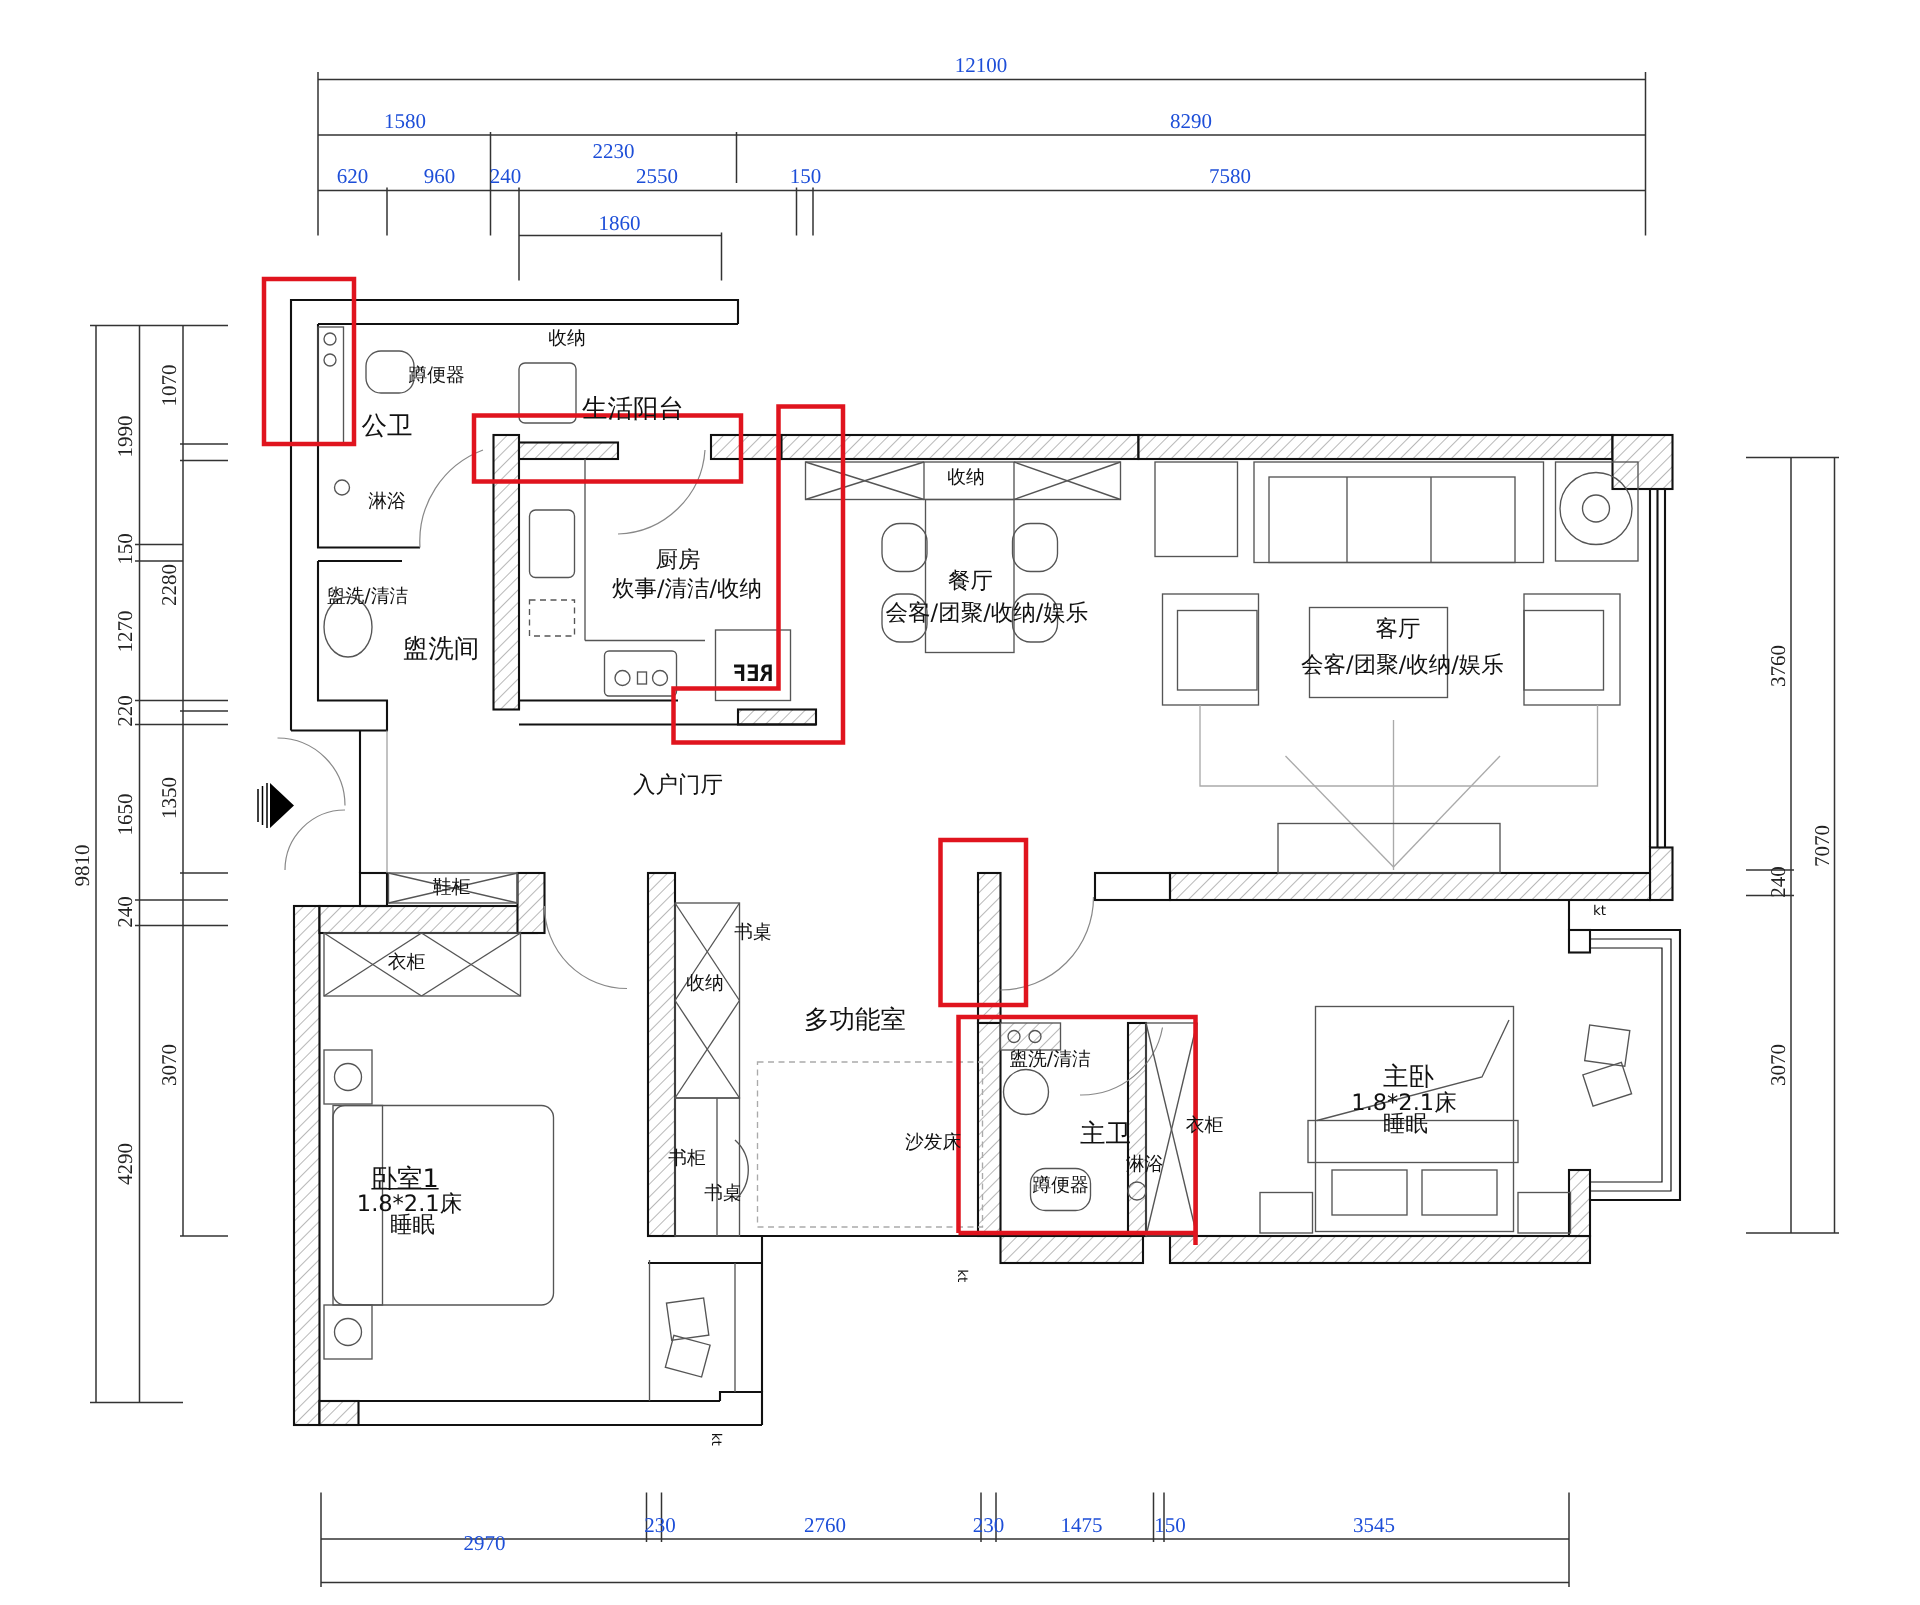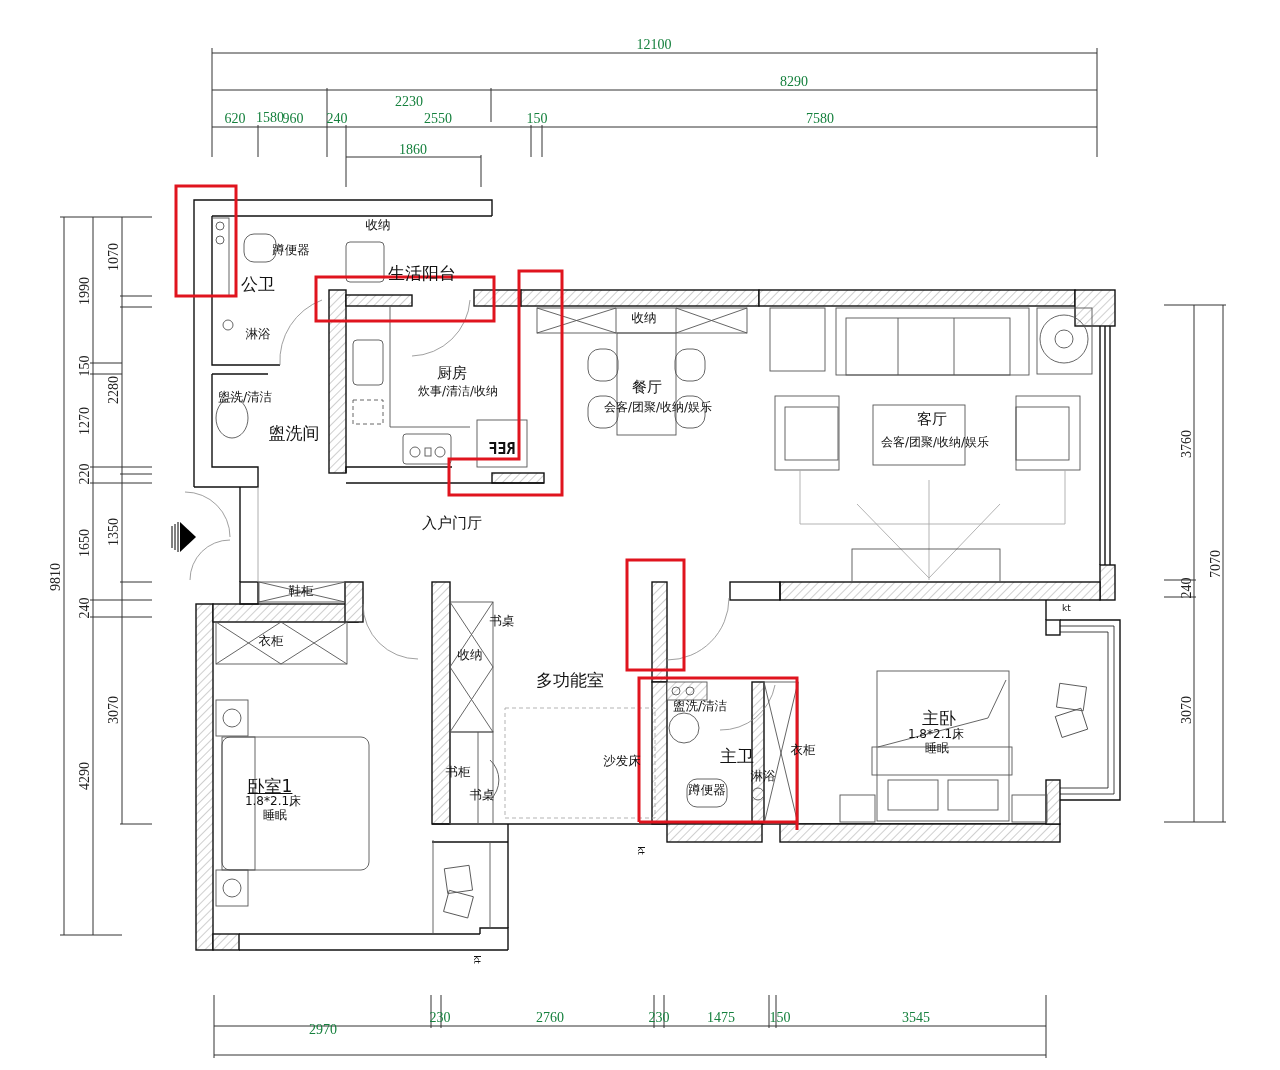--- a/index.html
+++ b/index.html
@@ -1,25 +1,25 @@
 <!DOCTYPE html>
 <html><head>
   <meta charset="utf-8">
   <style>
     html, body { margin: 0; padding: 0; background: #ffffff; }
     body { width: 1280px; height: 1070px; position: relative; overflow: hidden;
            font-family: "DejaVu Sans", sans-serif; color: #111; }
     #plan { position: absolute; left: 0; top: 0; width: 1280px; height: 1070px; }
     .lbl { position: absolute; white-space: nowrap; line-height: 1; }
-    .dim { font-family: "Liberation Serif", serif; font-size: 14px; color: #15803d; transform: translateX(-50%); }
+    .dim { font-family: "Liberation Serif", serif; font-size: 14px; color: #1d4ed8; transform: translateX(-50%); }
     .vdim { font-family: "Liberation Serif", serif; font-size: 14px; color: #222;
             transform: translate(-50%, -50%) rotate(-90deg); }
     .room-lg { font-size: 17px; transform: translateX(-50%); }
     .room-md { font-size: 15px; transform: translateX(-50%); }
-    .room-sm { font-size: 12px; transform: translateX(-50%); }
+    .room-sm { font-size: 15px; transform: translateX(-50%); }
     .fix { font-size: 12.5px; transform: translateX(-50%); }
     .ref { font-family: "DejaVu Sans Mono", monospace; font-weight: bold; font-size: 15px; transform: translateX(-50%) scaleX(-1); }
   </style>
 </head>
 <body>
 
 <svg id="plan" viewBox="0 0 1280 1070" xmlns="http://www.w3.org/2000/svg">
   <defs>
     <pattern id="hatch" patternUnits="userSpaceOnUse" width="6" height="6" patternTransform="rotate(45)">
       <rect width="6" height="6" fill="#fff"></rect>
@@ -269,21 +269,21 @@
     <rect x="316" y="277" width="178" height="44"></rect>
     <polygon points="519,271 562,271 562,495 449,495 449,459 519,459"></polygon>
     <rect x="627" y="560" width="57" height="110"></rect>
     <polyline points="639,822 639,678 797,678 797,830"></polyline>
     <line x1="639" y1="822" x2="797" y2="822"></line>
   </g>
 </svg>
 
 <div>
   <span class="lbl dim" style="left:654px; top:38px;">12100</span>
-  <span class="lbl dim" style="left:270px; top:75px;margin-top:36px;">1580</span>
+  <span class="lbl dim" style="left:270px; top:75px;">1580</span>
   <span class="lbl dim" style="left:409px; top:75px;margin-top:20px;">2230</span>
   <span class="lbl dim" style="left:794px; top:75px;">8290</span>
   <span class="lbl dim" style="left:235px; top:112px;">620</span>
   <span class="lbl dim" style="left:293px; top:112px;">960</span>
   <span class="lbl dim" style="left:337px; top:112px;">240</span>
   <span class="lbl dim" style="left:438px; top:112px;">2550</span>
   <span class="lbl dim" style="left:537px; top:112px;">150</span>
   <span class="lbl dim" style="left:820px; top:112px;">7580</span>
   <span class="lbl dim" style="left:413px; top:143px;">1860</span>
 </div>

